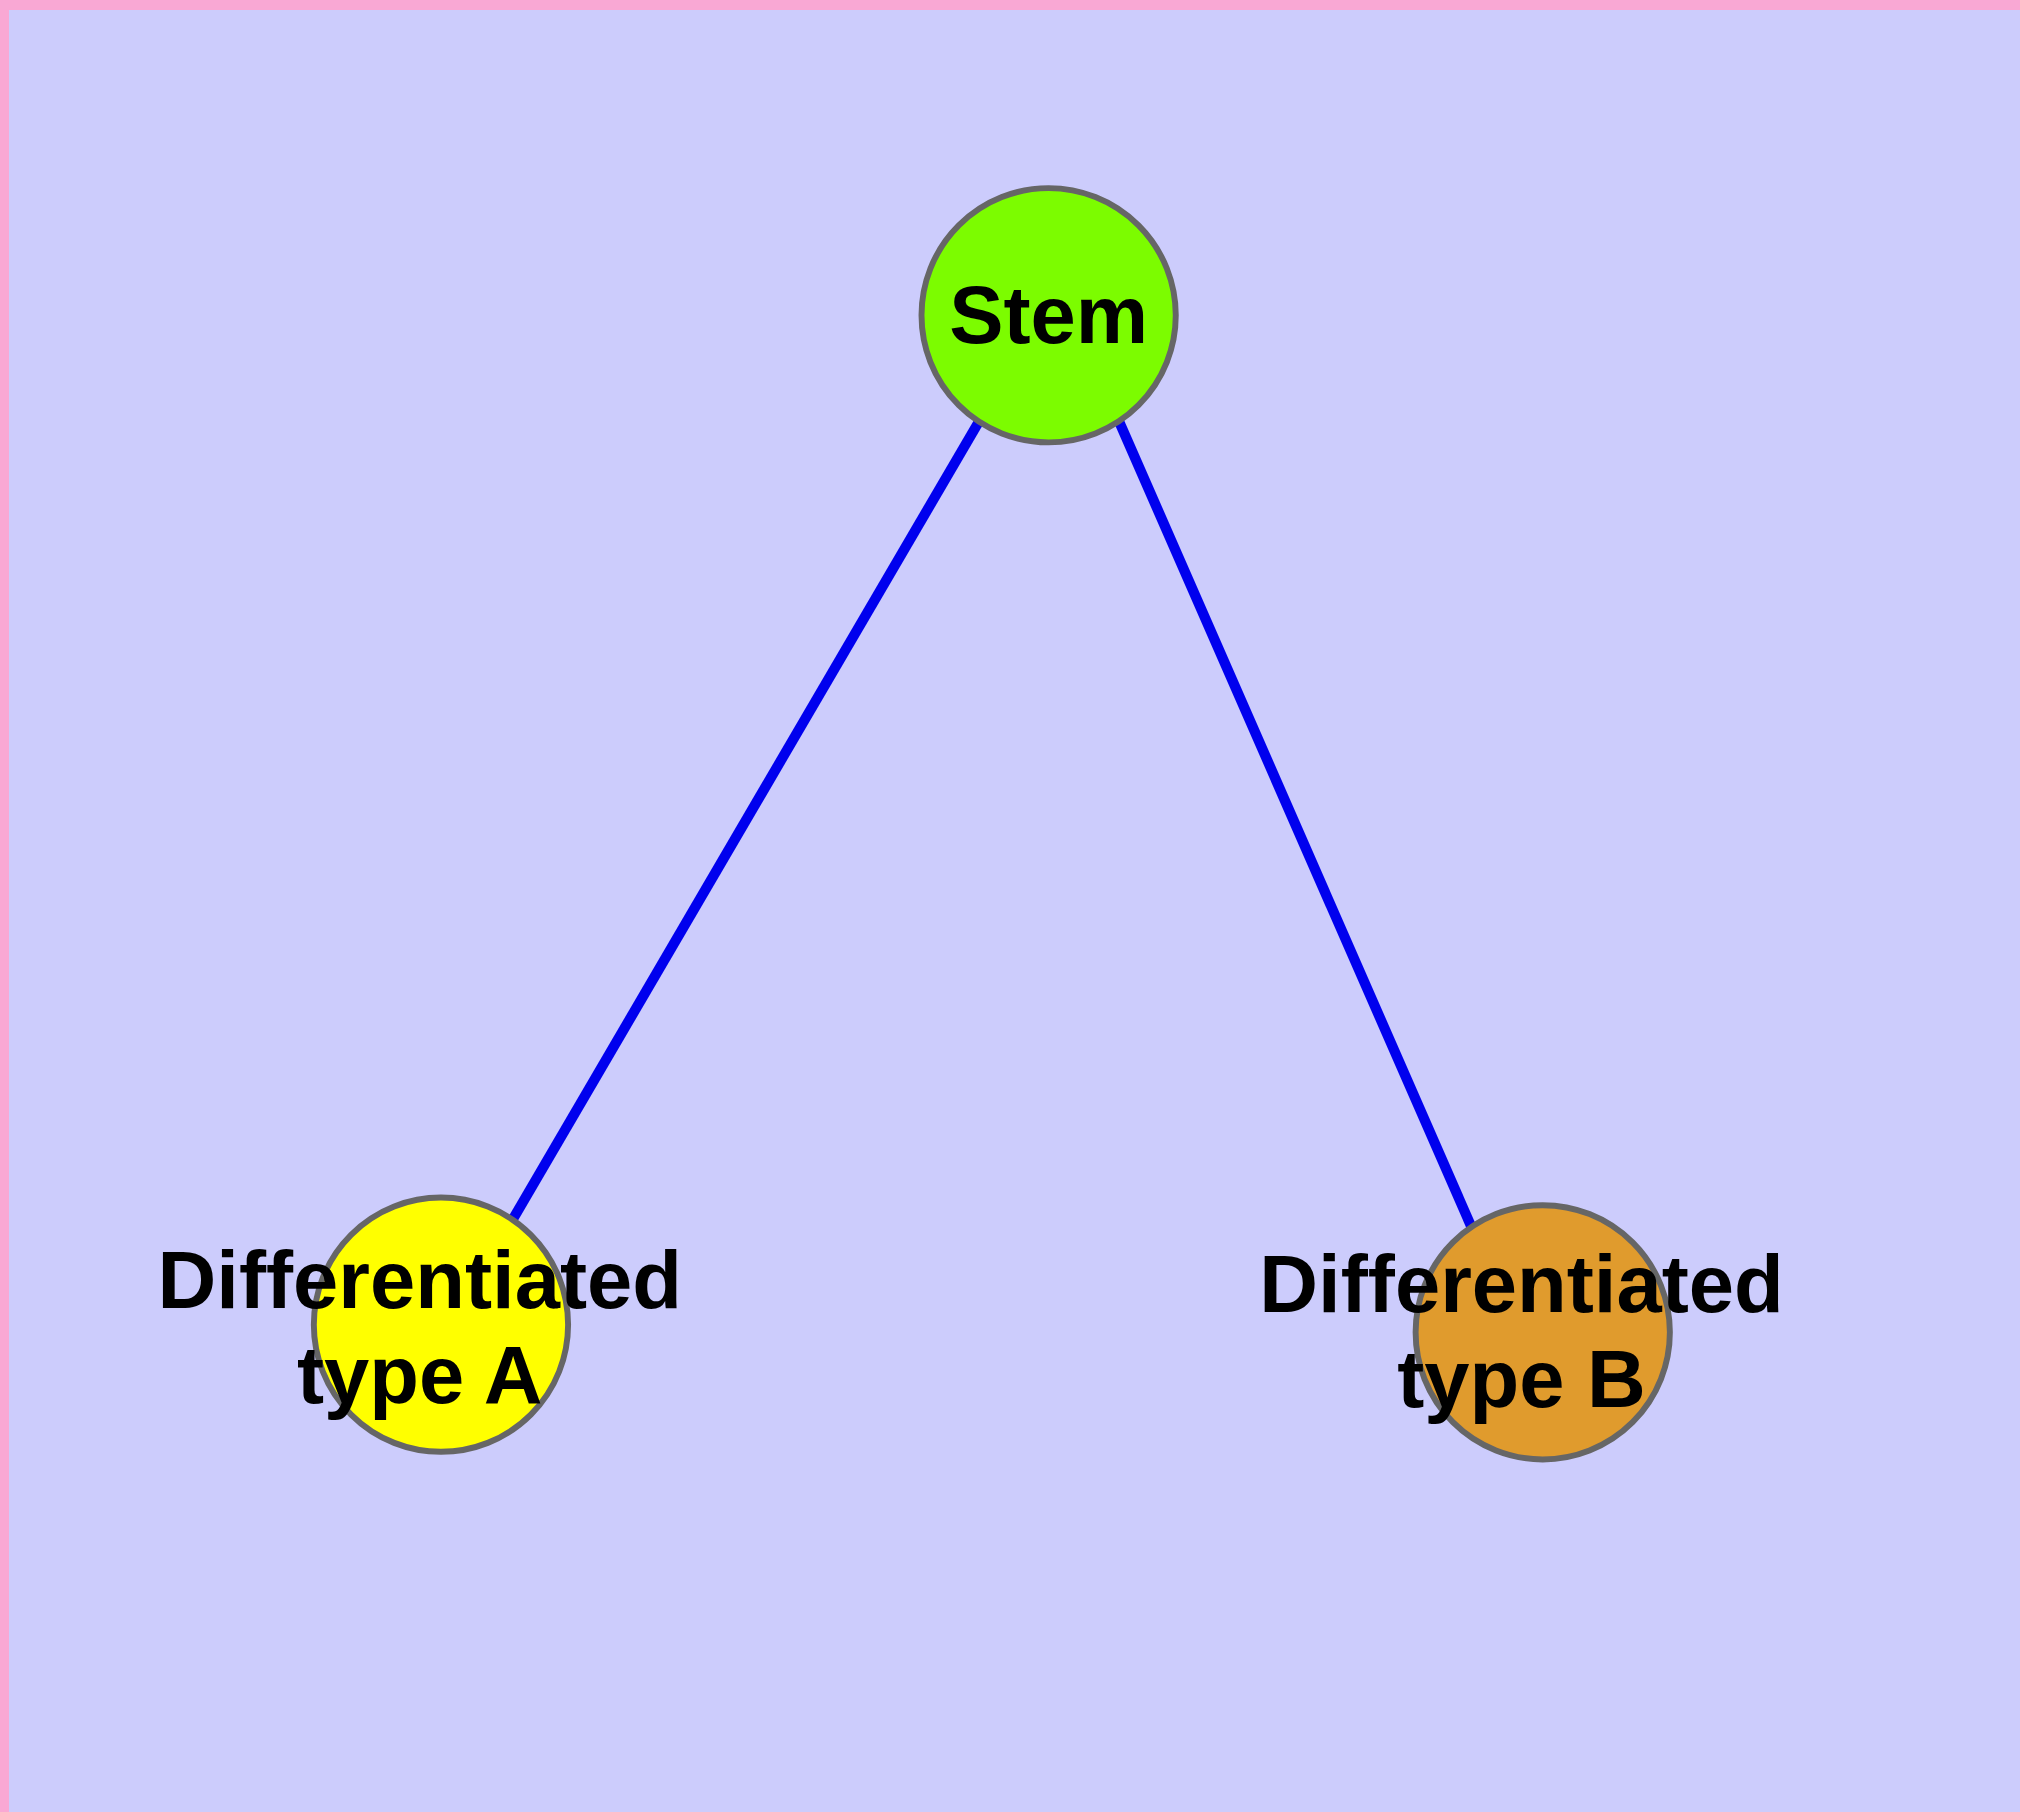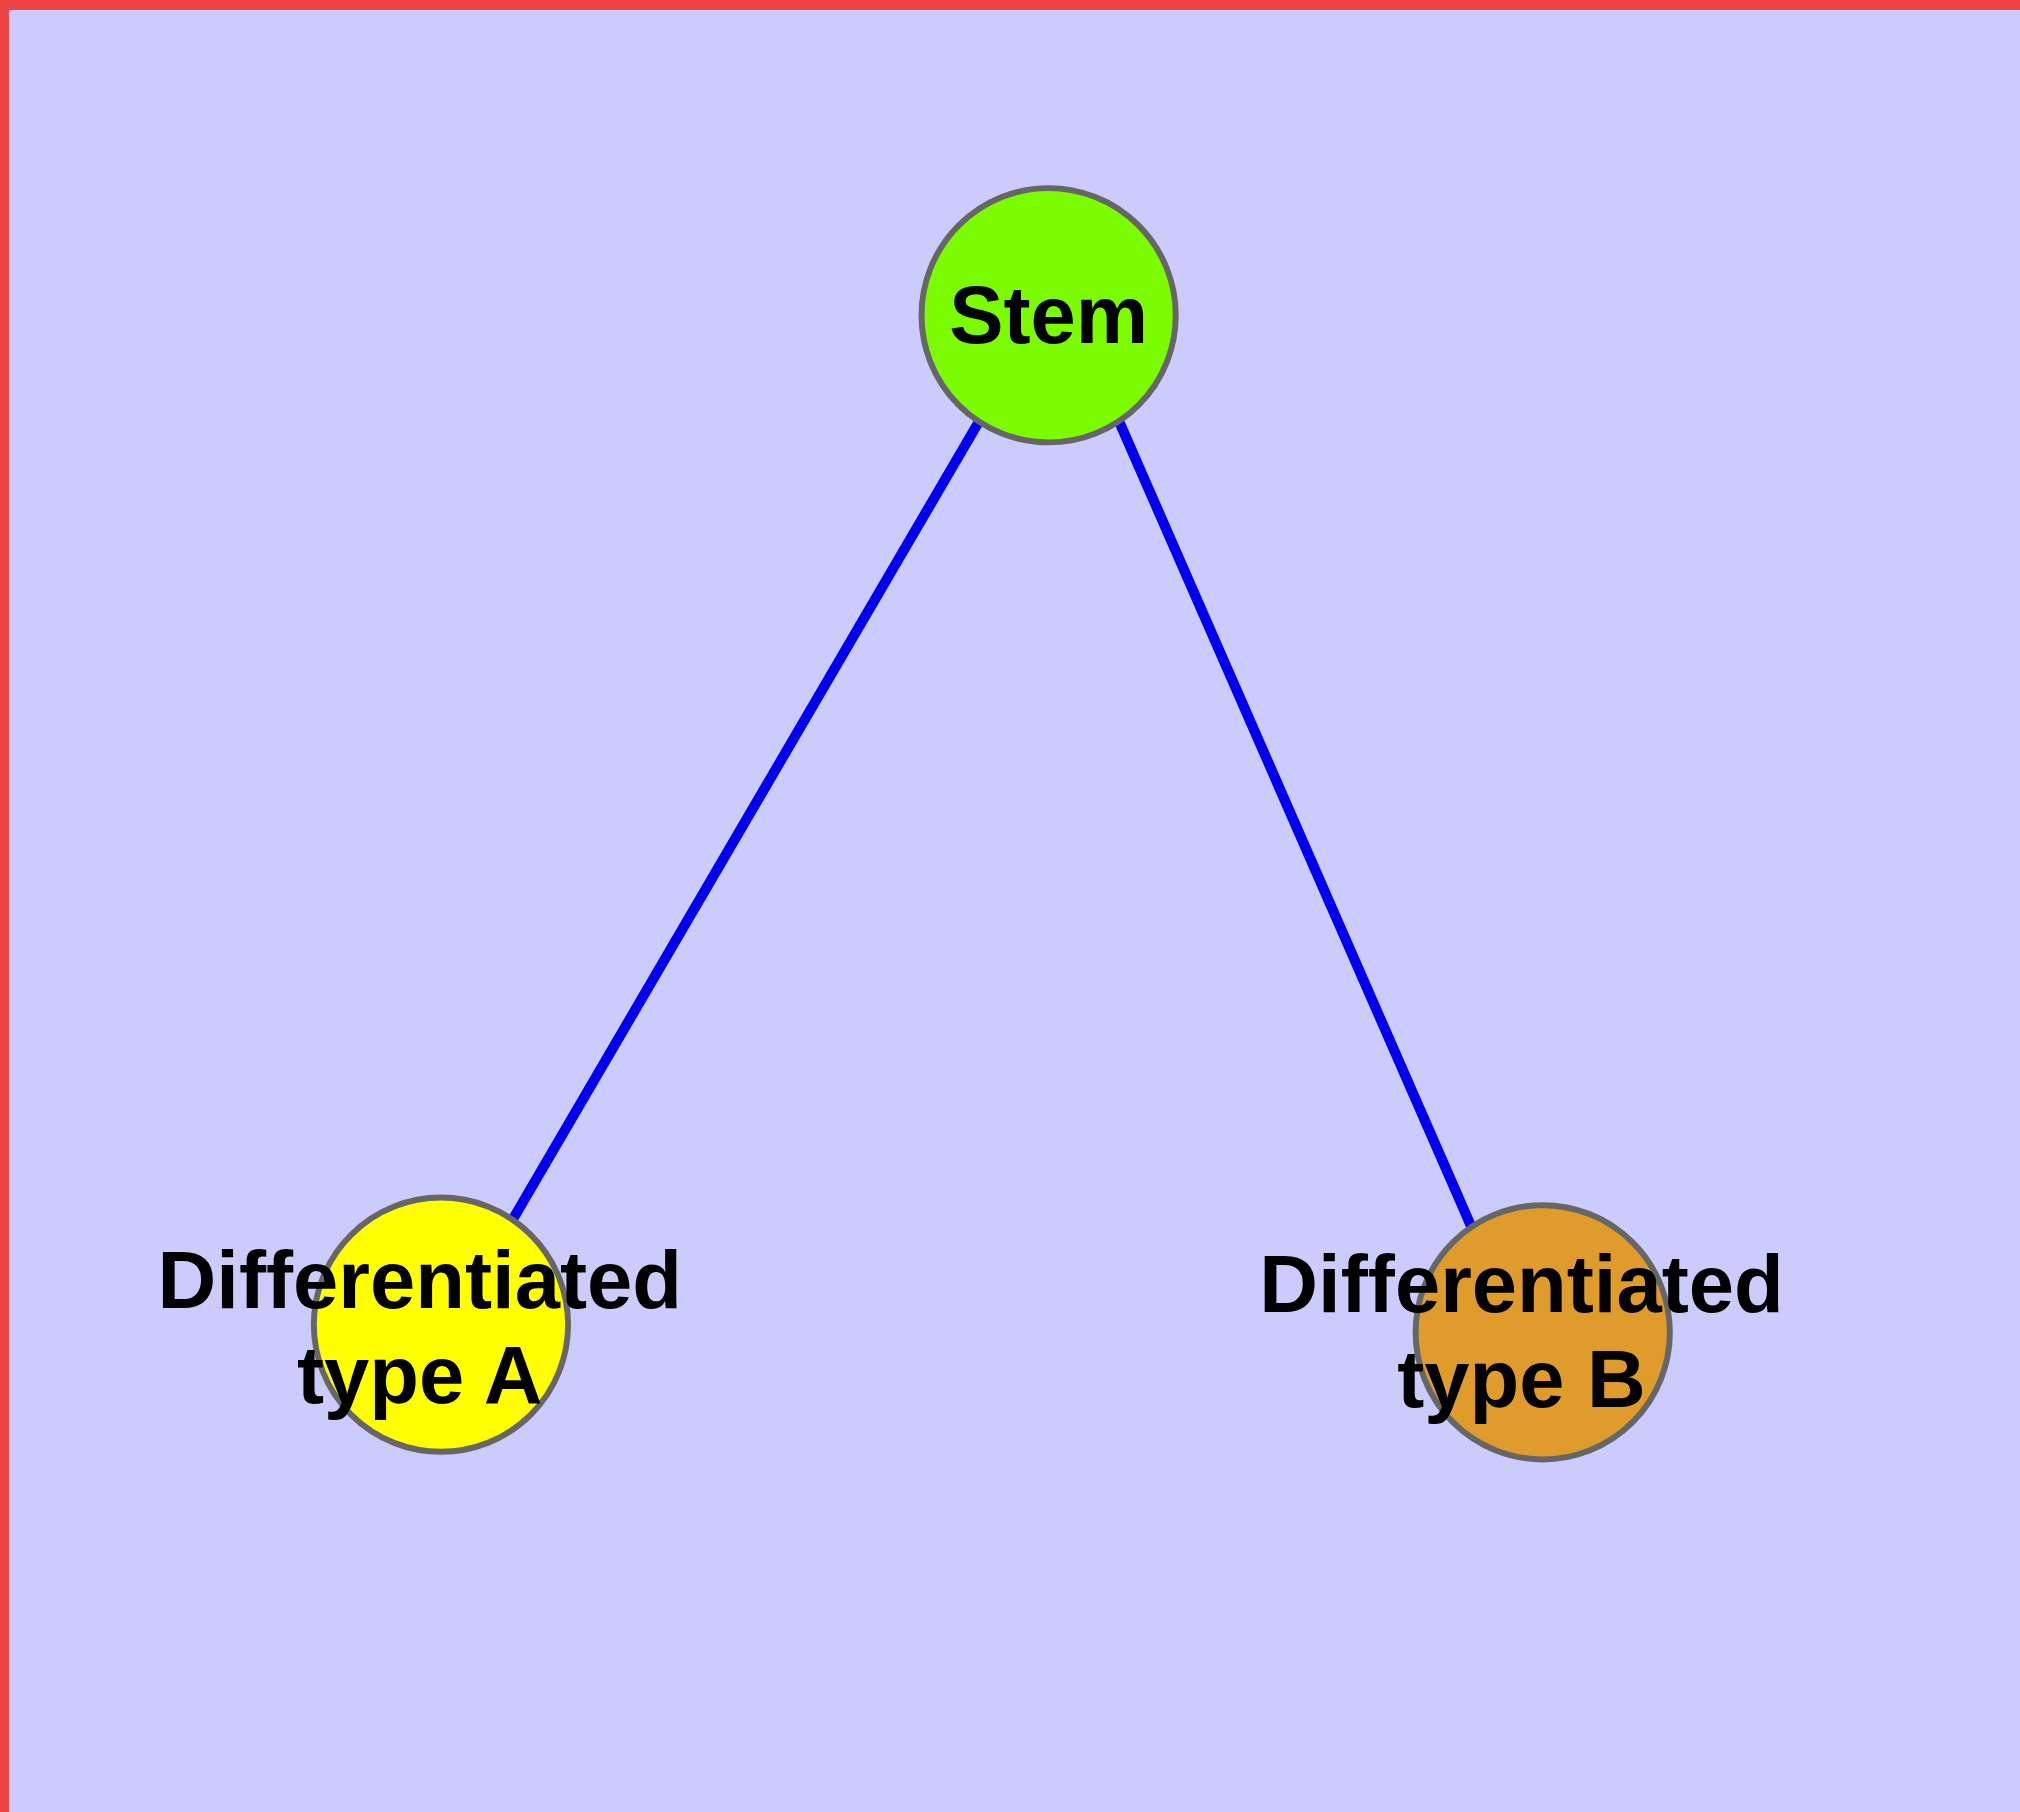--- a/index.html
+++ b/index.html
@@ -4,21 +4,21 @@
 <style>
   html, body {
     margin: 0;
     padding: 0;
     background: #ffffff;
   }
   #canvas {
     position: relative;
     width: 2021px;
     height: 1812px;
-    background: #ef4444;
+    background: #f9a8d4;
     overflow: hidden;
     font-family: "Liberation Sans", sans-serif;
   }
   #plot-background {
     position: absolute;
     left: 8.5px;
     top: 10.2px;
     width: 2012px;
     height: 1802px;
     background: #ccccfc;

